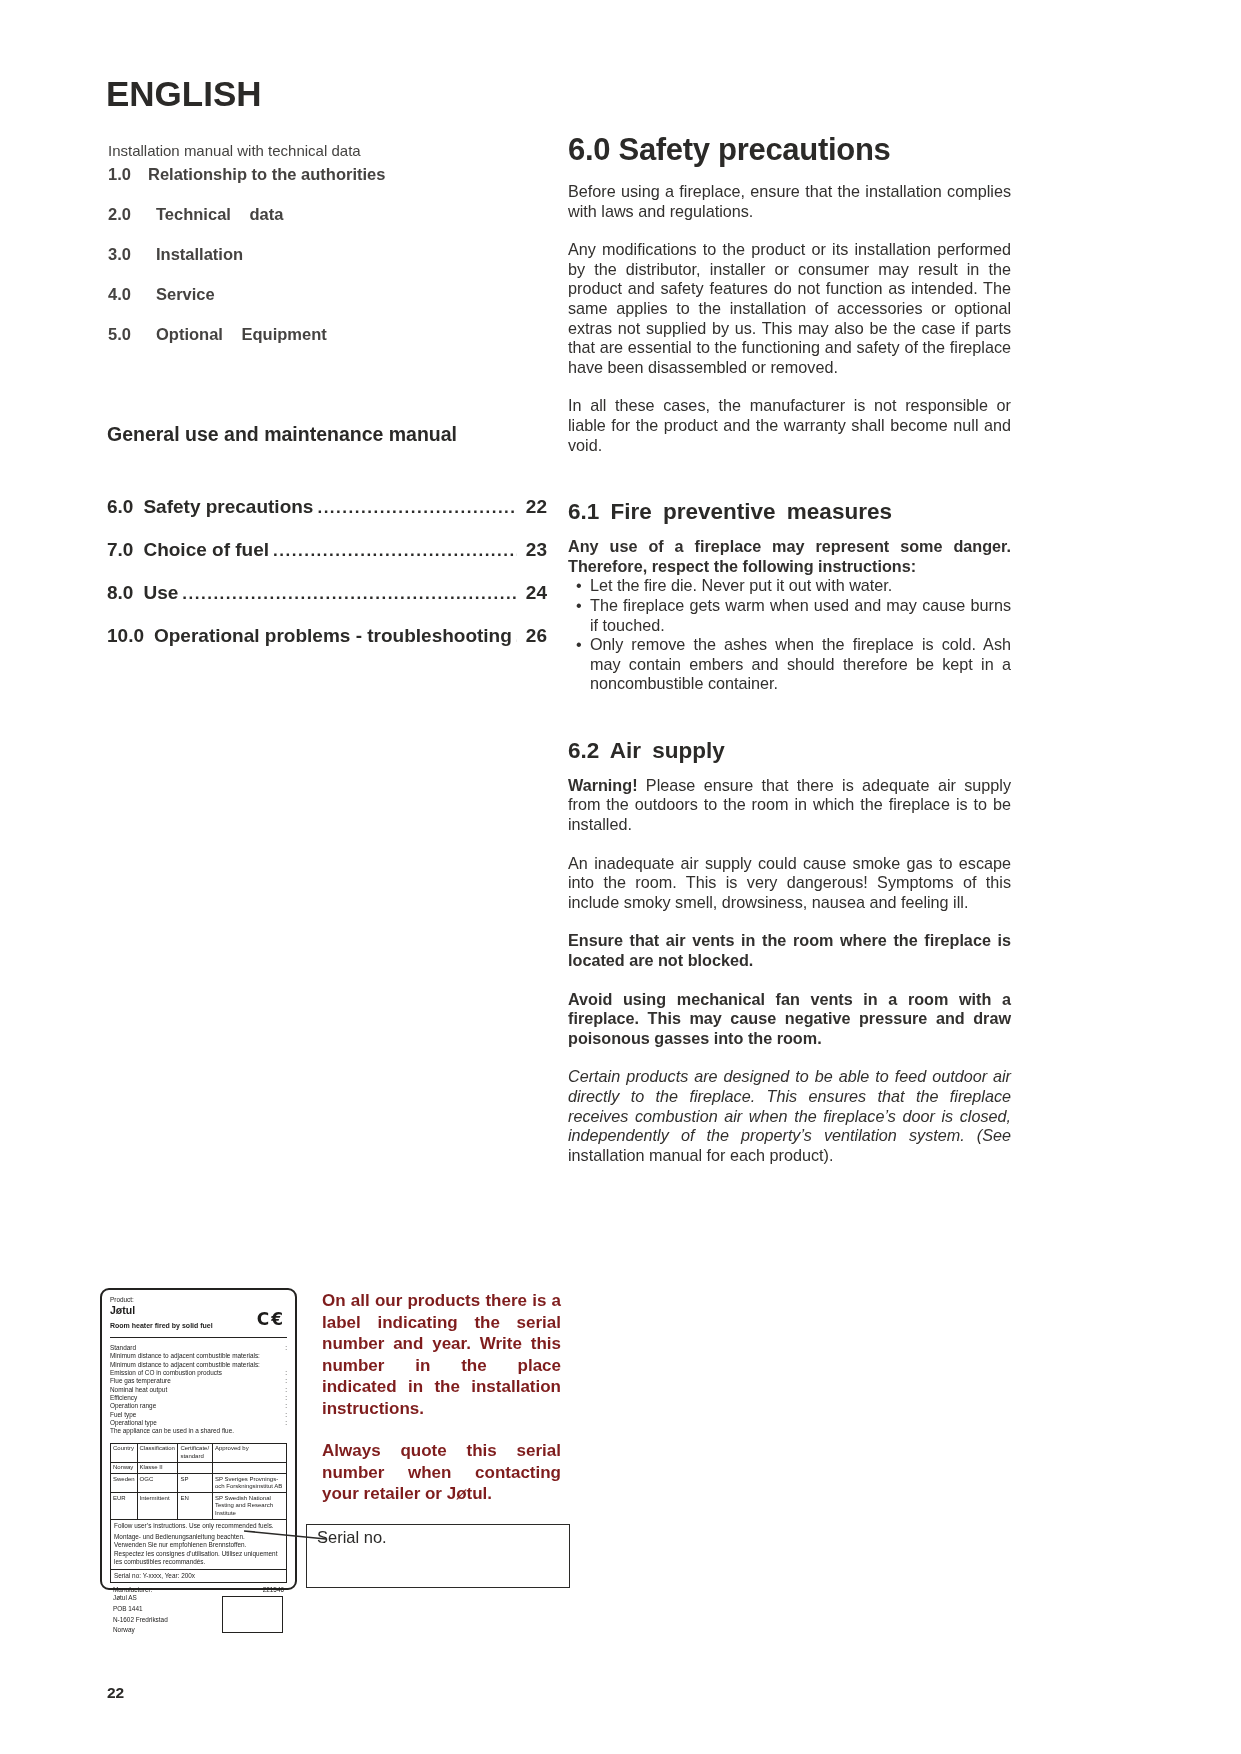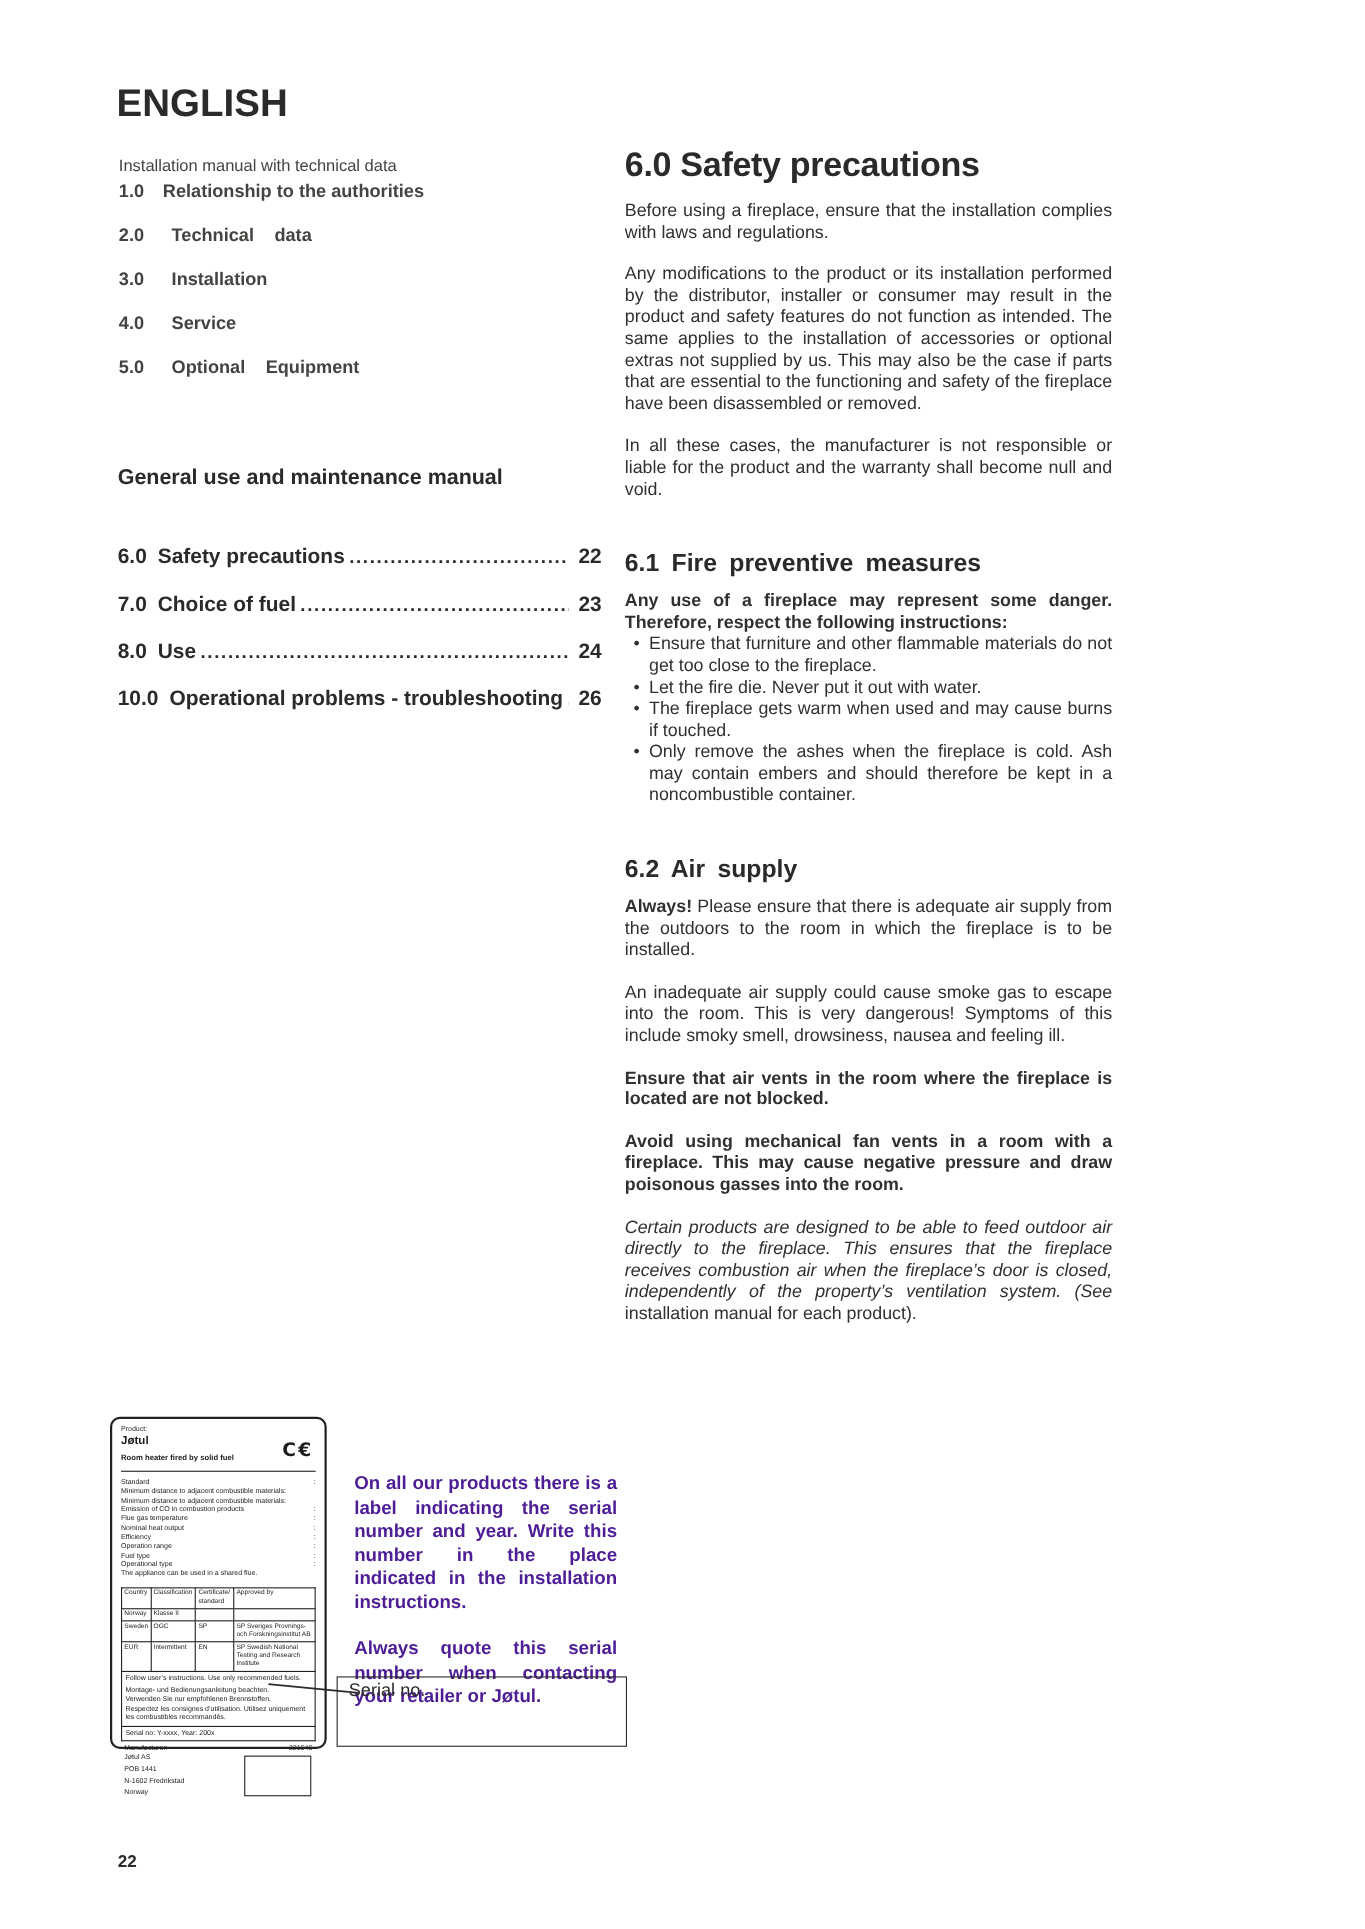--- a/index.html
+++ b/index.html
@@ -49,21 +49,21 @@
   .plabel th{font-weight:400;}
   .plabel .c0{width:14%;}.plabel .c1{width:23%;}.plabel .c2{width:19%;}.plabel .c3{width:44%;}
   .plabel .instr{border:1px solid #232220;border-top:none;padding:2px 3px 3px 3px;}
   .plabel .instr .i0{margin-bottom:3px;}
   .plabel .serialrow{border:1px solid #232220;border-top:none;padding:1.5px 3px;font-weight:400;}
   .plabel .mfr{position:relative;padding:3px 3px 0 3px;height:56px;}
   .plabel .mfr .pn{position:absolute;right:3px;top:3px;}
   .plabel .mfr .addr div{margin-bottom:2.5px;}
   .plabel .mfr .wbox{position:absolute;right:4px;top:13px;width:59px;height:35px;border:1.6px solid #232220;}
   
-  .note{position:absolute;left:322px;top:1290px;width:239px;font-size:17px;font-weight:700;line-height:21.5px;text-align:justify;color:#4c1d95;margin-top:48px;}
+  .note{position:absolute;left:322px;top:1290px;width:239px;font-size:17px;font-weight:700;line-height:21.5px;text-align:justify;color:#7f1d1d;}
   .note p{margin:0 0 21px 0;}
   .serialbox{position:absolute;left:306px;top:1524px;width:264px;height:64px;border:1.6px solid #2b2a28;box-sizing:border-box;padding:3px 0 0 10px;font-size:16.5px;color:#2b2a28;}
   .connector{position:absolute;left:238px;top:1523px;width:92px;height:22px;}
   .pageno{position:absolute;left:107px;top:1684px;font-size:15.5px;font-weight:700;color:#2b2a28;}
 </style>
 </head>
 <body>
 
 <div class="lang-head">ENGLISH</div>
 
@@ -122,28 +122,27 @@
 
 <div class="col-r">
   <div class="h1">6.0 Safety precautions</div>
   <p>Before using a fireplace, ensure that the installation complies with laws and regulations.</p>
   <p>Any modifications to the product or its installation performed by the distributor, installer or consumer may result in the product and safety features do not function as intended. The same applies to the installation of accessories or optional extras not supplied by us. This may also be the case if parts that are essential to the functioning and safety of the fireplace have been disassembled or removed.</p>
   <p>In all these cases, the manufacturer is not responsible or liable for the product and the warranty shall become null and void.</p>
 
   <div class="h2">6.1 Fire preventive measures</div>
   <p class="b" style="margin-bottom:0;">Any use of a fireplace may represent some danger. Therefore, respect the following instructions:</p>
   <ul class="bullets">
-    <li>Ensure that furniture and other flammable materials do not get too close to the fireplace.</li>
     <li>Let the fire die. Never put it out with water.</li>
     <li>The fireplace gets warm when used and may cause burns if touched.</li>
     <li>Only remove the ashes when the fireplace is cold. Ash may contain embers and should therefore be kept in a noncombustible container.</li>
   </ul>
 
   <div class="h2">6.2 Air supply</div>
-  <p><span class="b">Always!</span><span> Please ensure that there is adequate air supply from the outdoors to the room in which the fireplace is to be installed.</span></p>
+  <p><span class="b">Warning!</span><span> Please ensure that there is adequate air supply from the outdoors to the room in which the fireplace is to be installed.</span></p>
   <p>An inadequate air supply could cause smoke gas to escape into the room. This is very dangerous! Symptoms of this include smoky smell, drowsiness, nausea and feeling ill.</p>
   <p class="b">Ensure that air vents in the room where the fireplace is located are not blocked.</p>
   <p class="b">Avoid using mechanical fan vents in a room with a fireplace. This may cause negative pressure and draw poisonous gasses into the room.</p>
   <p><span class="it">Certain products are designed to be able to feed outdoor air directly to the fireplace. This ensures that the fireplace receives combustion air when the fireplace’s door is closed, independently of the property’s ventilation system. (See</span><span> installation manual for each product).</span></p>
 </div>
 
 <div class="plabel">
   <div class="hdr">
     <div class="pfield">Product:</div>
     <div class="brand">Jøtul</div>

